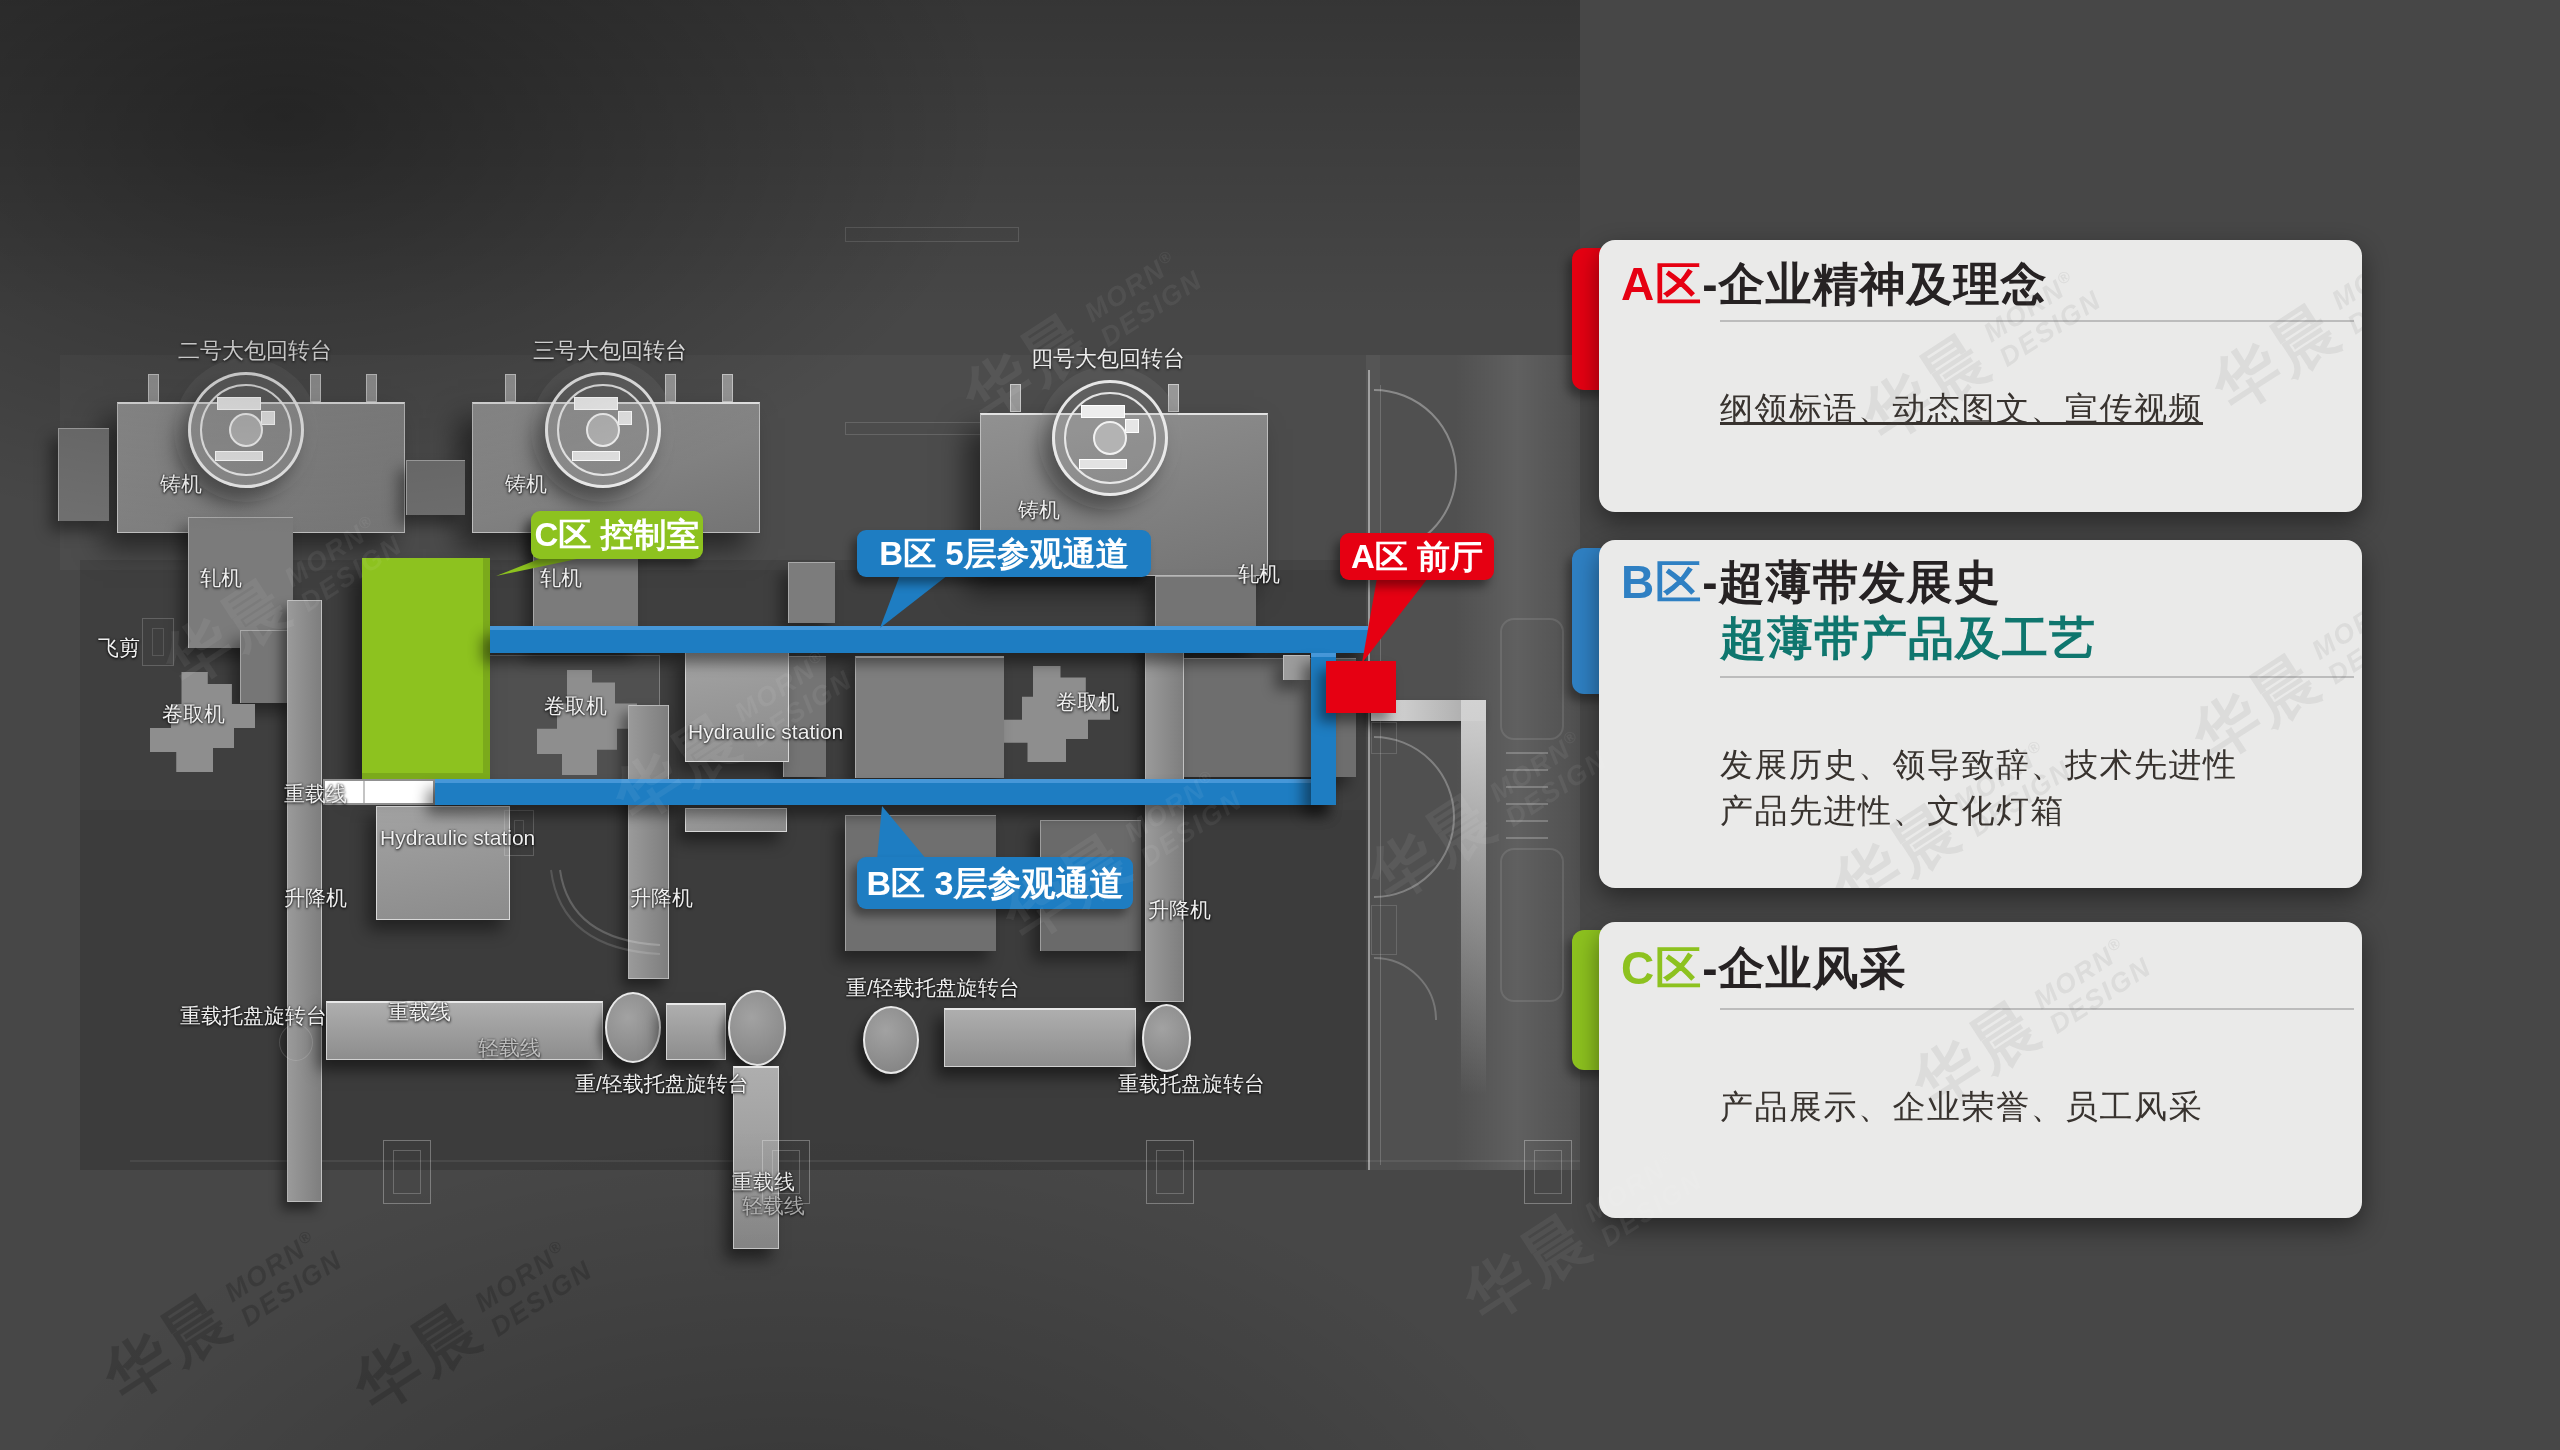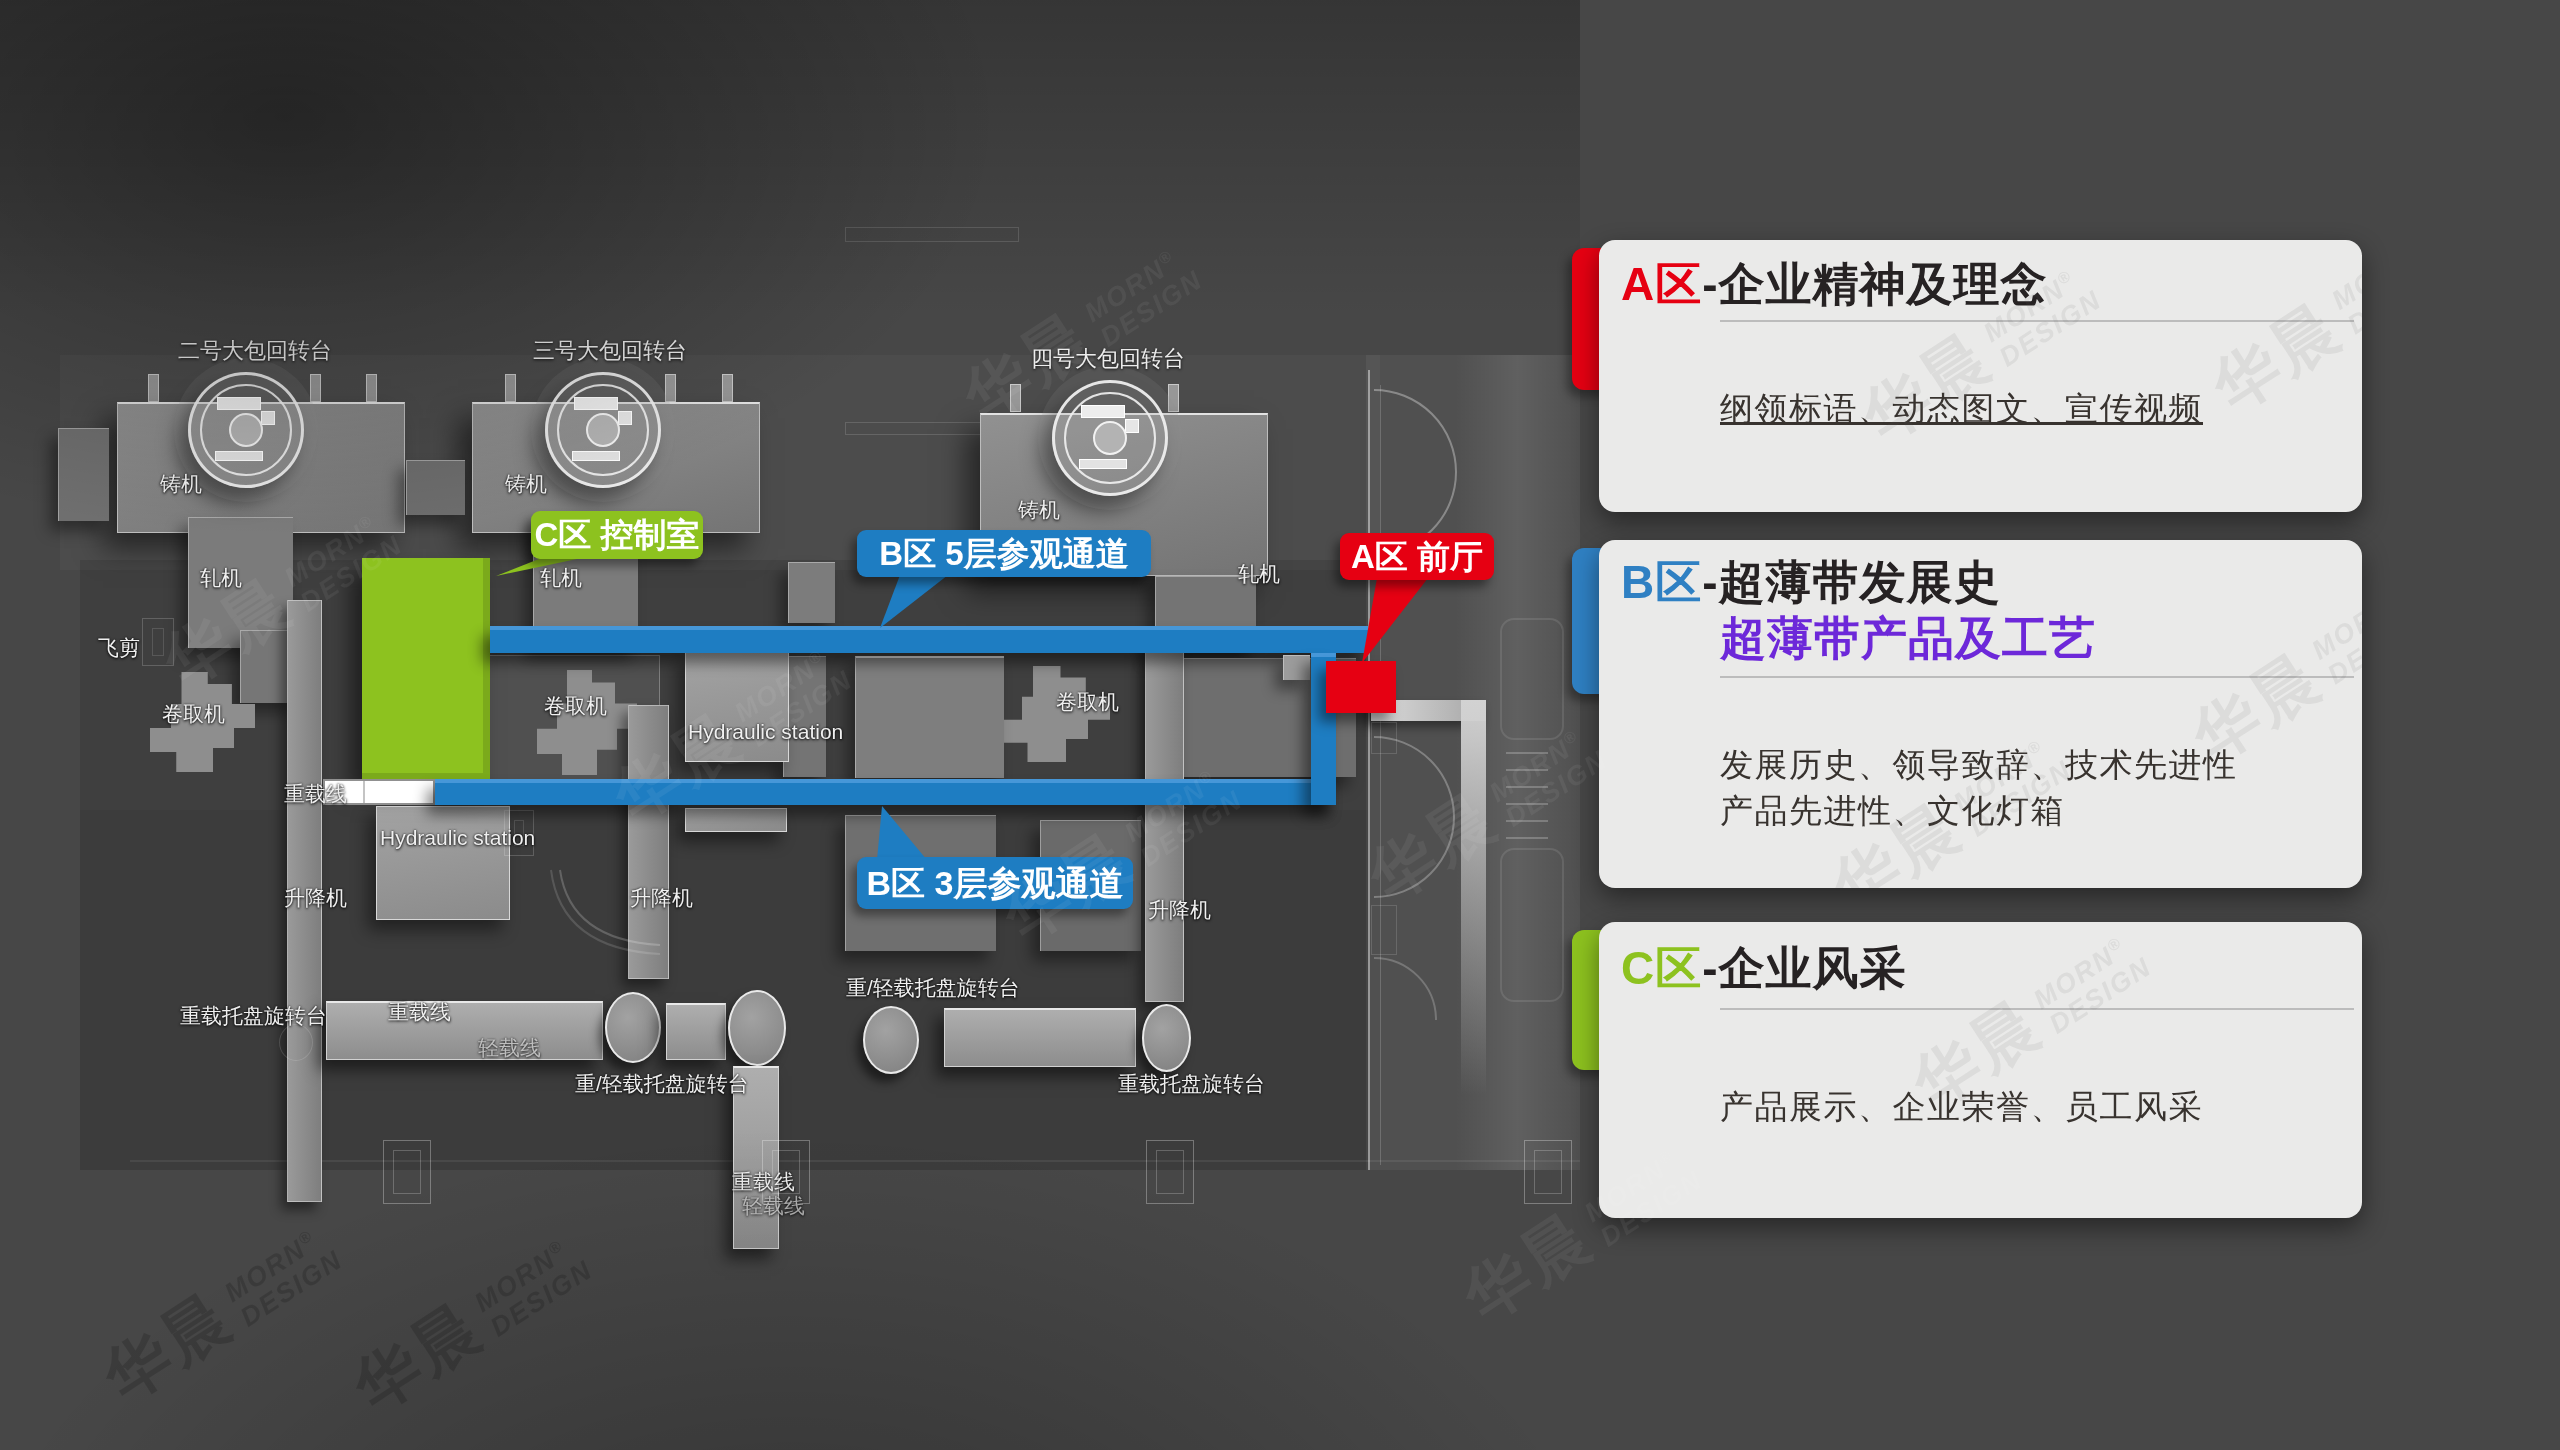--- a/index.html
+++ b/index.html
@@ -66,21 +66,21 @@
   .plan-label.dim{color:#c9c9c9;opacity:.8;}
   .turret-label{position:absolute;width:220px;text-align:center;color:#ececec;font-size:22px;
      white-space:nowrap;text-shadow:0 1px 3px rgba(0,0,0,.9);}
   
   .tab{position:absolute;left:1572px;width:56px;border-radius:12px;box-shadow:-5px 7px 10px rgba(0,0,0,.35);}
   .card{position:absolute;left:1599px;width:763px;background:#eaeae9;border-radius:16px;
         box-shadow:0 10px 26px rgba(0,0,0,.45);overflow:hidden;}
   .card-title{position:absolute;left:22px;font-size:46px;font-weight:bold;color:#262223;
         letter-spacing:1px;white-space:nowrap;line-height:56px;}
   .card-title .zone{font-weight:bold;}
-  .title-line2{position:absolute;left:121px;font-size:46px;font-weight:bold;color:#6d28d9;
+  .title-line2{position:absolute;left:121px;font-size:46px;font-weight:bold;color:#0f766e;
         letter-spacing:1px;white-space:nowrap;line-height:56px;}
   .title-line2:empty{display:none;}
   .divider{position:absolute;left:121px;right:8px;height:2px;background:#bcbcbc;}
   .card-body{position:absolute;left:121px;font-size:33px;color:#38332f;line-height:46px;letter-spacing:1.5px;}
   
   .wm{position:absolute;display:flex;align-items:center;gap:10px;transform:rotate(-33deg);
       pointer-events:none;white-space:nowrap;}
   .wm .cn{font-size:64px;font-weight:bold;letter-spacing:4px;}
   .wm .en{font-size:27px;font-weight:bold;line-height:29px;font-style:italic;letter-spacing:2px;}
   .wm .reg{font-size:16px;vertical-align:super;}

